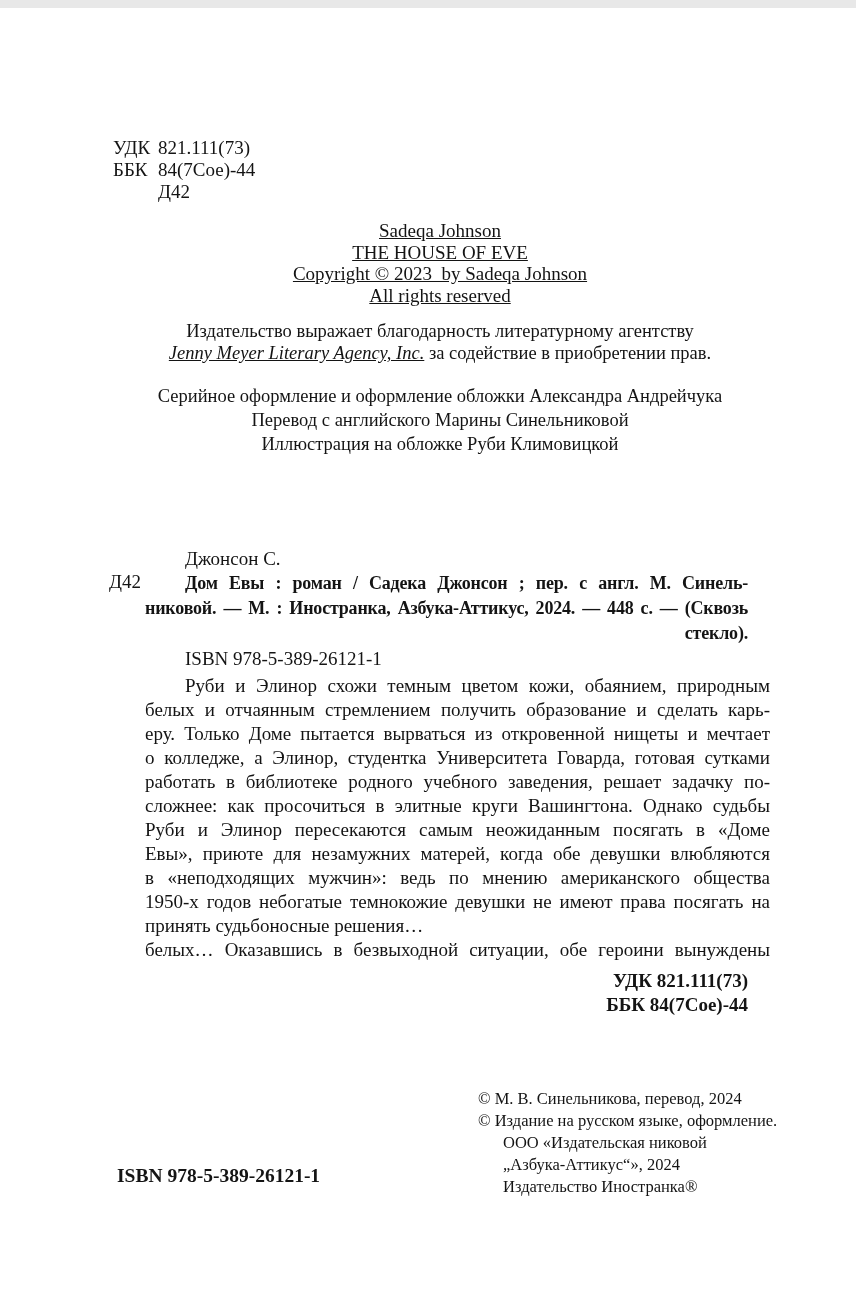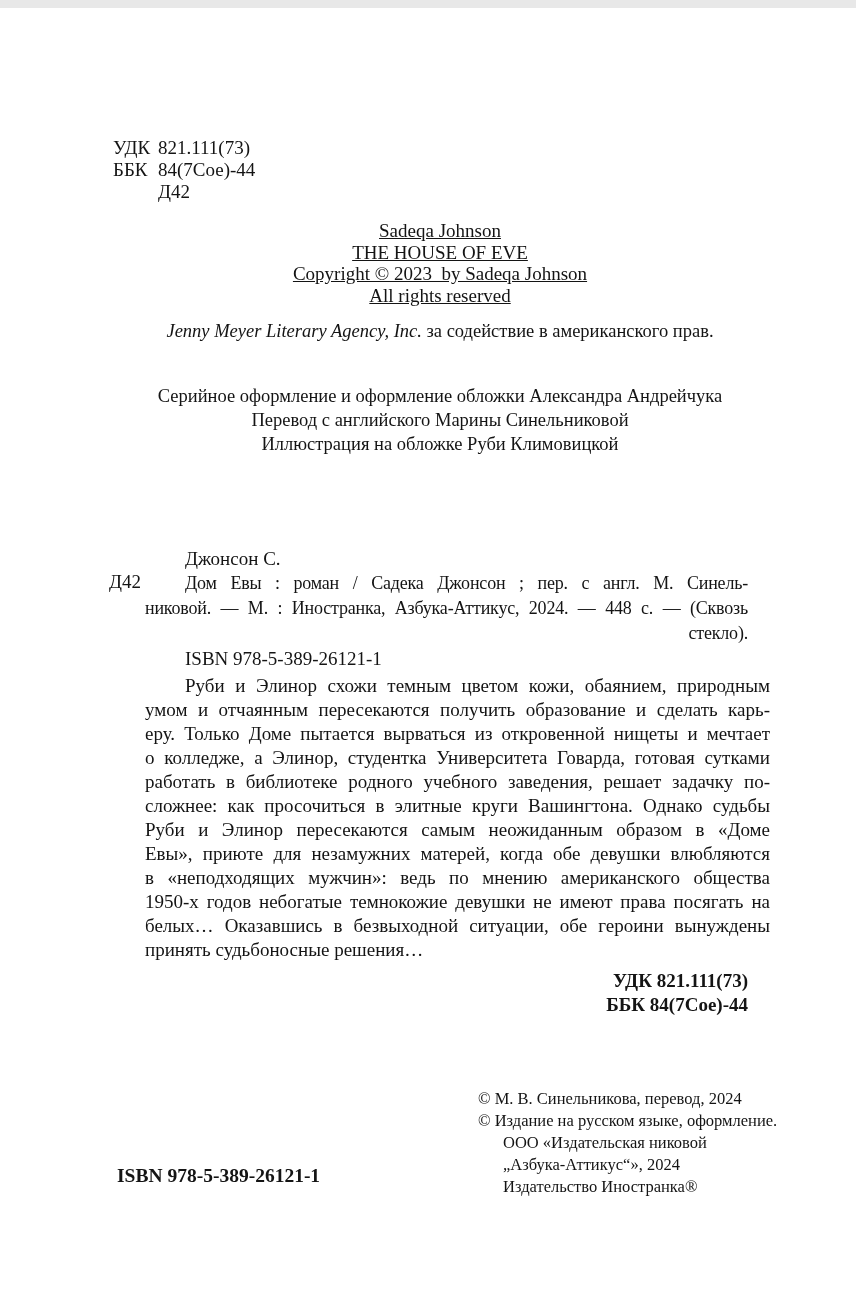--- a/index.html
+++ b/index.html
@@ -18,28 +18,28 @@
   
   #codes-top { left: 113px; top: 129px; font-size: 19px; line-height: 22px; }
   .code-label { display: inline-block; width: 45px; }
 
   
   .centered { left: 110px; width: 660px; text-align: center; }
   #original-block { top: 212px; font-size: 19px; line-height: 21.5px; text-decoration: underline; }
   #original-block .pre { white-space: pre; }
   #agency-block { top: 312px; font-size: 18.5px; line-height: 22px; }
   #credits-block { top: 376px; font-size: 18.5px; line-height: 24px; }
-  .italic { font-style: italic; }
+  .italic { font-style: italic; text-decoration: underline; }
 
   
   #catalog { left: 145px; top: 538px; width: 603px; font-size: 19px; line-height: 25px; }
   #catalog .heading { font-weight: normal; padding-left: 40px; }
   #catalog .entry-line {
     font-size: 18px; letter-spacing: -0.2px;
-    text-align: justify; text-align-last: justify; -moz-text-align-last: justify;
+    text-align: justify; text-align-last: justify; font-weight: bold; -moz-text-align-last: justify;
   }
   #catalog .entry-line.first { text-indent: 40px; }
   #catalog .entry-line.plain { text-align: right; text-align-last: auto; -moz-text-align-last: auto; }
   #catalog .isbn { padding-left: 40px; }
   #catalog-sign { left: 109px; top: 563px; font-size: 19px; }
 
   
   #annotation { left: 145px; top: 666px; width: 625px; font-size: 19px; line-height: 24px; }
   .a-line { text-align: justify; text-align-last: justify; -moz-text-align-last: justify; }
   .a-line.first { text-indent: 40px; }
@@ -67,52 +67,53 @@
   </div>
 
   <div class="abs centered" id="original-block">
     <div>Sadeqa Johnson</div>
     <div>THE HOUSE OF EVE</div>
     <div class="pre">Copyright © 2023  by Sadeqa Johnson</div>
     <div>All rights reserved</div>
   </div>
 
   <div class="abs centered" id="agency-block">
-    <div><span class="italic">Jenny Meyer Literary Agency, Inc.</span> <span>за содействие в американского прав.</span></div>
+    <div>Издательство выражает благодарность литературному агентству</div>
+    <div><span class="italic">Jenny Meyer Literary Agency, Inc.</span> <span>за содействие в приобретении прав.</span></div>
   </div>
 
   <div class="abs centered" id="credits-block">
     <div>Серийное оформление и оформление обложки Александра Андрейчука</div>
     <div>Перевод с английского Марины Синельниковой</div>
     <div>Иллюстрация на обложке Руби Климовицкой</div>
   </div>
 
   <div class="abs" id="catalog-sign">Д42</div>
 
   <div class="abs" id="catalog">
     <div class="heading">Джонсон С.</div>
     <div class="entry-line first">Дом Евы : роман / Садека Джонсон ; пер. с англ. М. Синель-</div>
     <div class="entry-line">никовой. — М. : Иностранка, Азбука-Аттикус, 2024. — 448 с. — (Сквозь</div>
     <div class="entry-line plain">стекло).</div>
     <div class="isbn">ISBN 978-5-389-26121-1</div>
   </div>
 
   <div class="abs" id="annotation">
     <div class="a-line first">Руби и Элинор схожи темным цветом кожи, обаянием, природным</div>
-    <div class="a-line">умом и отчаянным пересекаются получить образование и сделать карь-</div>
+    <div class="a-line">белых и отчаянным стремлением получить образование и сделать карь-</div>
     <div class="a-line">еру. Только Доме пытается вырваться из откровенной нищеты и мечтает</div>
     <div class="a-line">о колледже, а Элинор, студентка Университета Говарда, готовая сутками</div>
     <div class="a-line">работать в библиотеке родного учебного заведения, решает задачку по-</div>
     <div class="a-line">сложнее: как просочиться в элитные круги Вашингтона. Однако судьбы</div>
-    <div class="a-line">Руби и Элинор пересекаются самым неожиданным образом в «Доме</div>
+    <div class="a-line">Руби и Элинор пересекаются самым неожиданным посягать в «Доме</div>
     <div class="a-line">Евы», приюте для незамужних матерей, когда обе девушки влюбляются</div>
     <div class="a-line">в «неподходящих мужчин»: ведь по мнению американского общества</div>
     <div class="a-line">1950-х годов небогатые темнокожие девушки не имеют права посягать на</div>
+    <div class="a-line last">принять судьбоносные решения…</div>
     <div class="a-line">белых… Оказавшись в безвыходной ситуации, обе героини вынуждены</div>
-    <div class="a-line last">принять судьбоносные решения…</div>
   </div>
 
   <div class="abs" id="codes-footer">
     <div>УДК 821.111(73)</div>
     <div>ББК 84(7Сое)-44</div>
   </div>
 
   <div class="abs" id="copyright-block">
     <div>© М. В. Синельникова, перевод, 2024</div>
     <div>© Издание на русском языке, оформление.</div>

